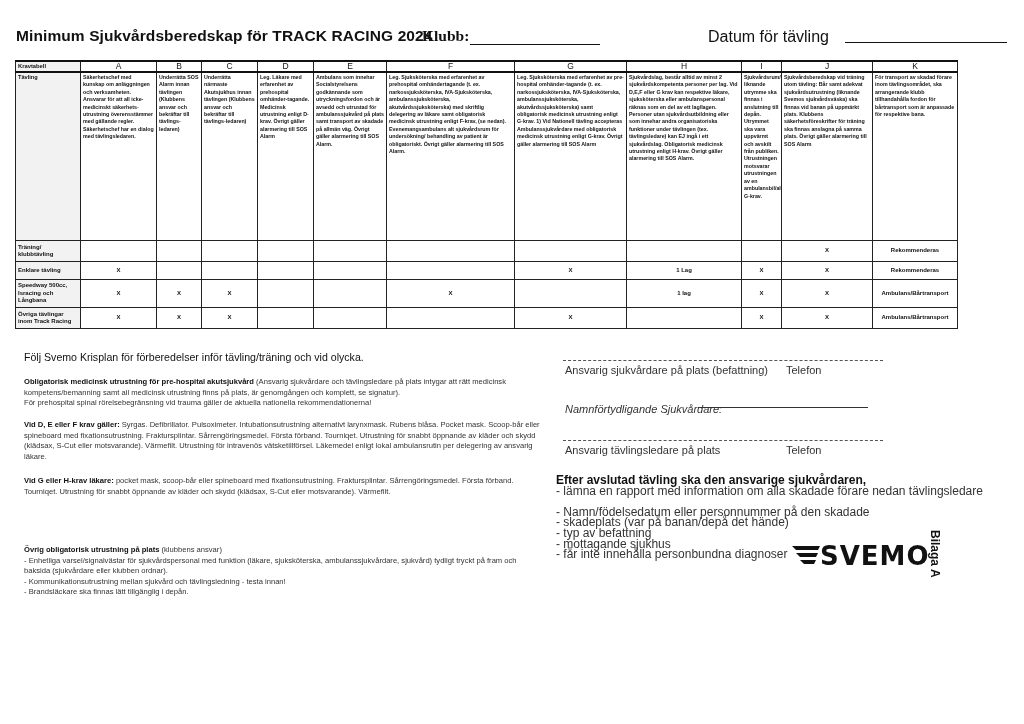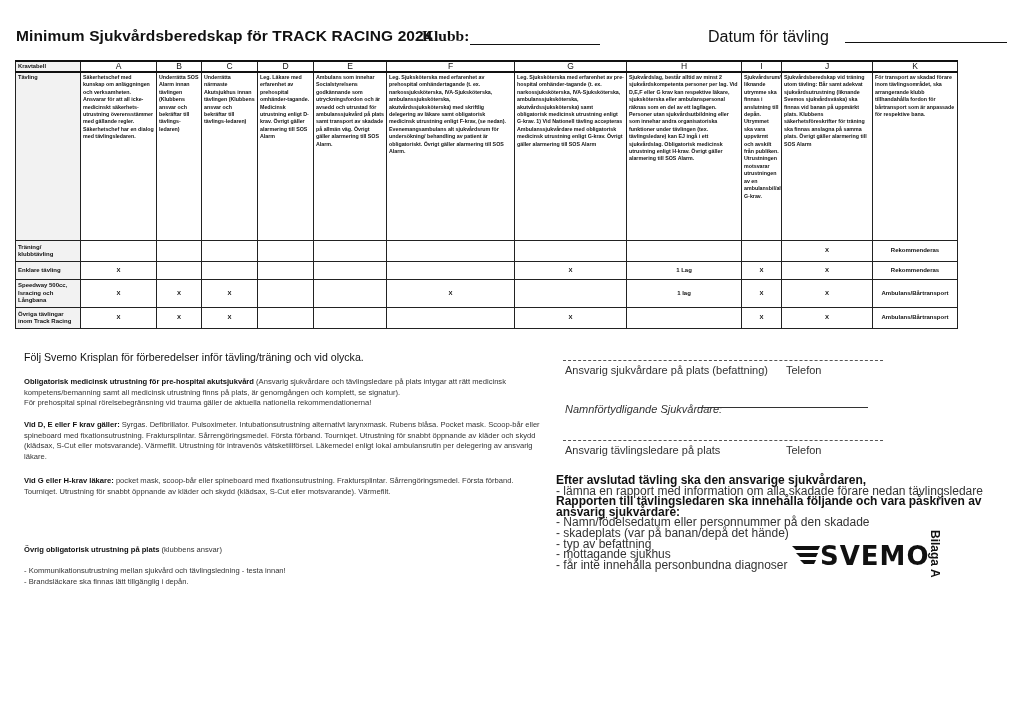--- a/index.html
+++ b/index.html
@@ -159,40 +159,40 @@
 <div class="left" style="top:420px;">
   <b>Vid D, E eller F krav gäller:</b><span> Syrgas. Defibrillator. Pulsoximeter. Intubationsutrustning alternativt larynxmask. Rubens blåsa. Pocket mask. Scoop-bår eller spineboard med fixationsutrustning. Fraktursplintar. Sårrengöringsmedel. Första förband. Tourniqet. Utrustning för snabbt öppnande av kläder och skydd (klädsax, S-Cut eller motsvarande). Värmefilt. Utrustning för intravenös vätsketillförsel. Läkemedel enligt lokal ambulansrutin per delegering av ansvarig läkare.</span>
 </div>
 
 <div class="left" style="top:476px;">
   <b>Vid G eller H-krav läkare:</b><span> pocket mask, scoop-bår eller spineboard med fixationsutrustning. Fraktursplintar. Sårrengöringsmedel. Första förband. Tourniqet. Utrustning för snabbt öppnande av kläder och skydd (klädsax, S-Cut eller motsvarande). Värmefilt.</span>
 </div>
 
 <div class="left" style="top:509px;margin-top:36px;">
   <b>Övrig obligatorisk utrustning på plats</b><span> (klubbens ansvar)</span><br>
-  <br>
+  <span>- Enhetliga varsel/signalvästar för sjukvårdspersonal med funktion (läkare, sjuksköterska, ambulanssjukvårdare, sjukvård) tydligt tryckt på fram och baksida (sjukvårdare eller klubben ordnar).</span><br>
   <span>- Kommunikationsutrustning mellan sjukvård och tävlingsledning - testa innan!</span><br>
   <span>- Brandsläckare ska finnas lätt tillgänglig i depån.</span>
 </div>
 
 <div class="sigline" style="top:360px;"></div>
 <div class="siglabel" style="left:565px;top:364px;">Ansvarig sjukvårdare på plats (befattning)</div>
 <div class="siglabel" style="left:786px;top:364px;">Telefon</div>
 
 <div class="siglabel ital" style="left:565px;top:403px;">Namnförtydligande Sjukvårdare:</div>
 <div class="nameline"></div>
 
 <div class="sigline" style="top:440px;"></div>
 <div class="siglabel" style="left:565px;top:444px;">Ansvarig tävlingsledare på plats</div>
 <div class="siglabel" style="left:786px;top:444px;">Telefon</div>
 
 <div class="right" style="top:475px;">
   <b style="color:#111">Efter avslutad tävling ska den ansvarige sjukvårdaren,</b><br>
   <span>- lämna en rapport med information om alla skadade förare nedan tävlingsledare</span><br>
-  <b style="color:#111">Rapporten till tävlingsledaren ska innehålla följande och vara påskriven av ansvarig sjukvårdare:</b><br>
+  <br>
   <span>- Namn/födelsedatum eller personnummer på den skadade</span><br>
   <span>- skadeplats (var på banan/depå det hände)</span><br>
   <span>- typ av befattning</span><br>
   <span>- mottagande sjukhus</span><br>
   <span>- får inte innehålla personbundna diagnoser</span>
 </div>
 
 <svg class="logo" viewBox="0 0 138 30">
   <g fill="#111">
     <polygon points="0,6 28,6 26,10 4,10"></polygon>

